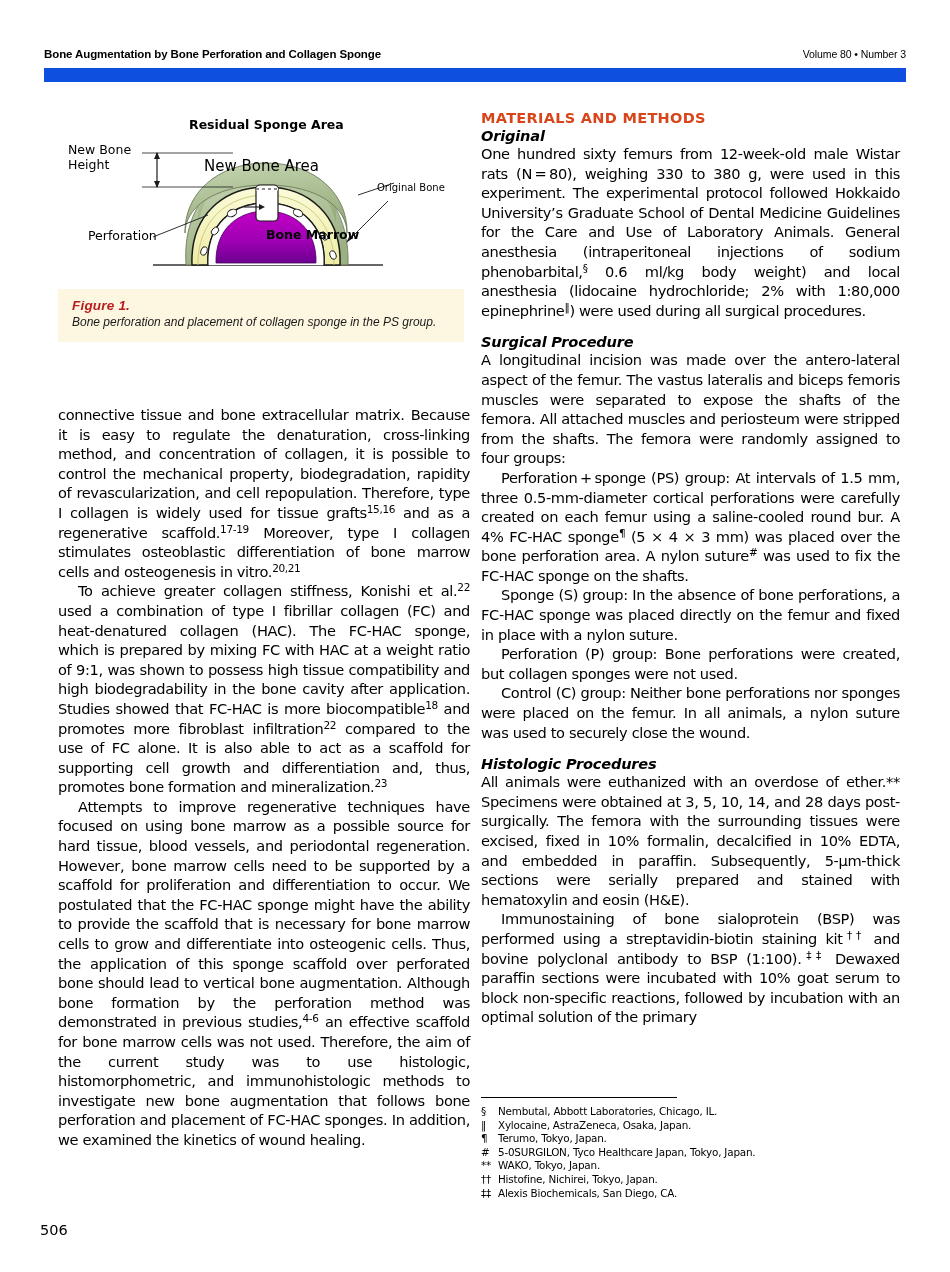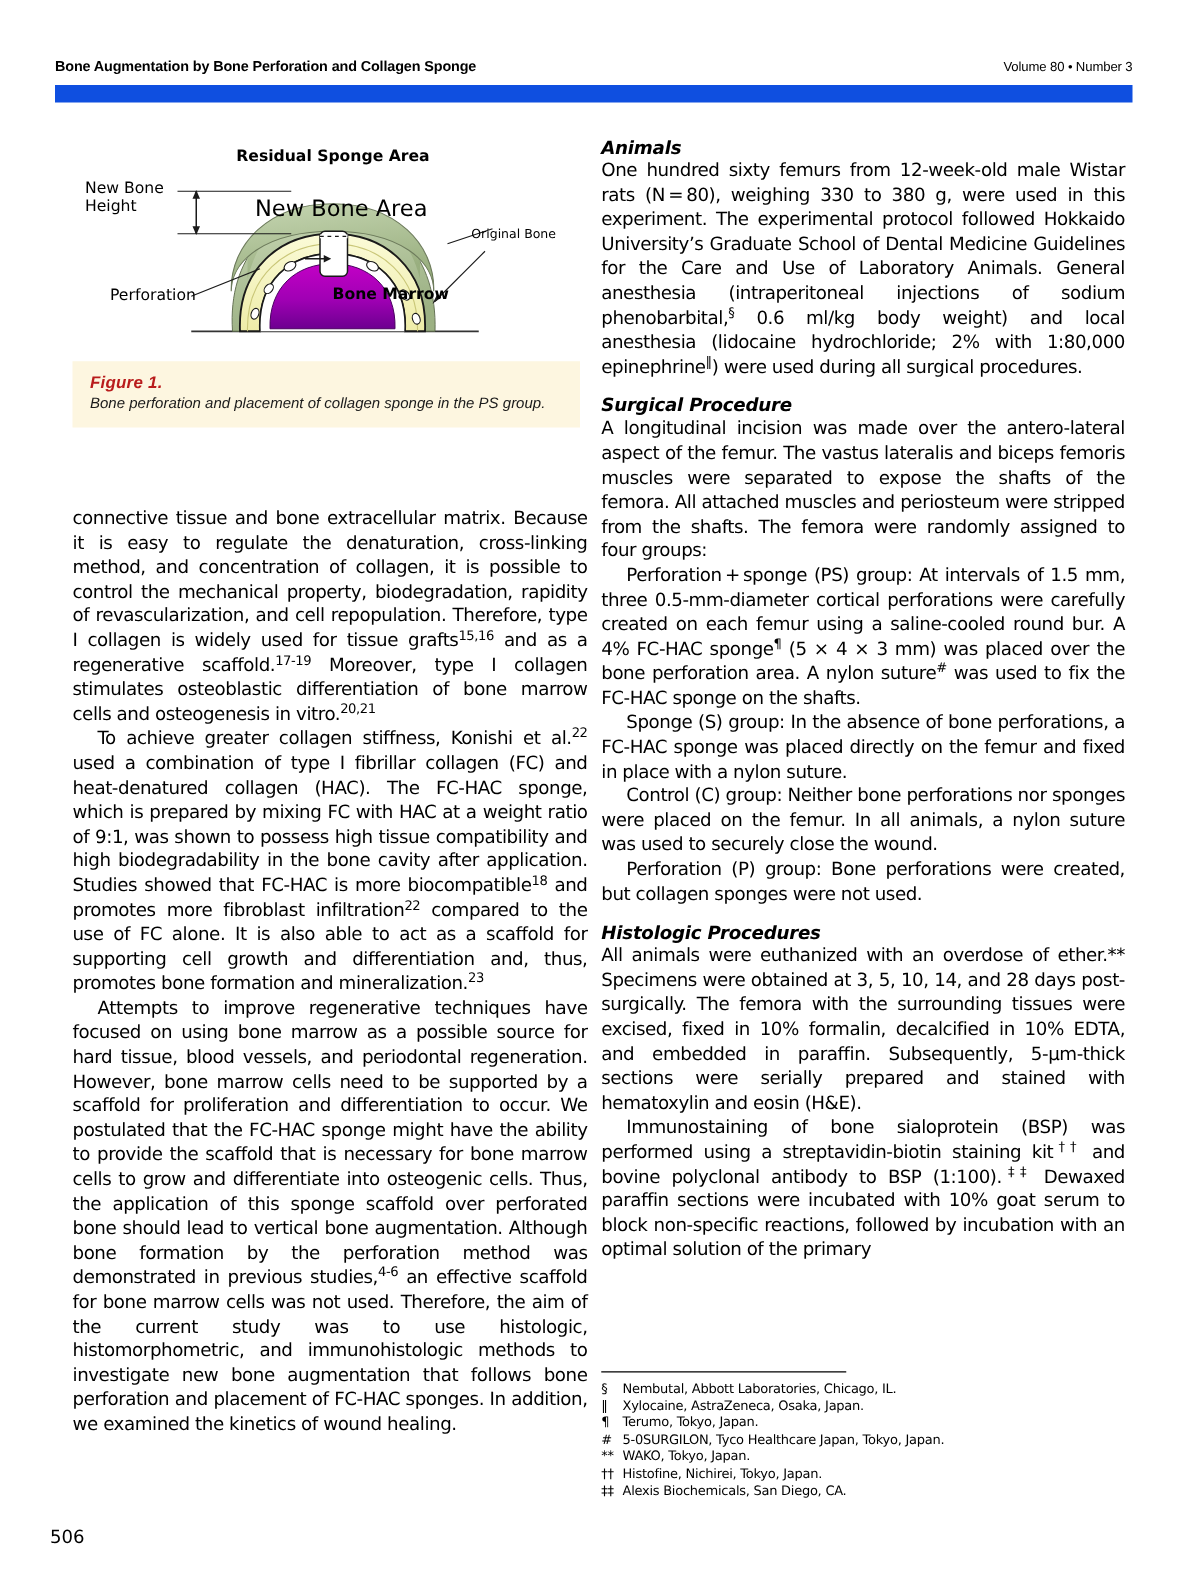--- a/index.html
+++ b/index.html
@@ -231,21 +231,21 @@
           <polygon points="288,140 295,135 292,132" fill="#1a1a1a"></polygon>
         </svg>
 
         <div style="position:absolute;left:131px;top:14px;font-size:12.5px;font-weight:bold;font-family:'DejaVu Sans',sans-serif;">Residual Sponge Area</div>
 
         <div style="position:absolute;left:10px;top:39px;font-size:12.5px;font-family:'DejaVu Sans',sans-serif;line-height:15px;text-align:left;">
           <div>New Bone</div>
           <div>Height</div>
         </div>
 
-        <div style="position:absolute;left:146px;top:54px;font-size:18px;font-family:'DejaVu Sans',sans-serif;">New Bone Area</div>
+        <div style="position:absolute;left:146px;top:54px;font-size:15px;font-family:'DejaVu Sans',sans-serif;">New Bone Area</div>
 
         <div style="position:absolute;left:319px;top:79px;font-size:10px;font-family:'DejaVu Sans',sans-serif;">Original Bone</div>
 
         <div style="position:absolute;left:18px;top:125px;font-size:12.5px;font-family:'DejaVu Sans',sans-serif;margin-left:12px;">Perforation</div>
 
         <div style="position:absolute;left:164px;top:124px;font-size:12.5px;font-weight:bold;font-family:'DejaVu Sans',sans-serif;margin-left:44px;">Bone Marrow</div>
       </div>
 
       <div class="figure-caption">
         <span class="fig-label">Figure 1.</span>
@@ -254,32 +254,33 @@
     </div>
   </div>
 
   <div class="left-text">
     <p class="body-para">connective tissue and bone extracellular matrix. Because it is easy to regulate the denaturation, cross-linking method, and concentration of collagen, it is possible to control the mechanical property, biodegradation, rapidity of revascularization, and cell repopulation. Therefore, type I collagen is widely used for tissue grafts<sup>15,16</sup> and as a regenerative scaffold.<sup>17-19</sup> Moreover, type I collagen stimulates osteoblastic differentiation of bone marrow cells and osteogenesis in vitro.<sup>20,21</sup></p>
     <p class="body-para indent">To achieve greater collagen stiffness, Konishi et al.<sup>22</sup> used a combination of type I fibrillar collagen (FC) and heat-denatured collagen (HAC). The FC-HAC sponge, which is prepared by mixing FC with HAC at a weight ratio of 9:1, was shown to possess high tissue compatibility and high biodegradability in the bone cavity after application. Studies showed that FC-HAC is more biocompatible<sup>18</sup> and promotes more fibroblast infiltration<sup>22</sup> compared to the use of FC alone. It is also able to act as a scaffold for supporting cell growth and differentiation and, thus, promotes bone formation and mineralization.<sup>23</sup></p>
     <p class="body-para indent">Attempts to improve regenerative techniques have focused on using bone marrow as a possible source for hard tissue, blood vessels, and periodontal regeneration. However, bone marrow cells need to be supported by a scaffold for proliferation and differentiation to occur. We postulated that the FC-HAC sponge might have the ability to provide the scaffold that is necessary for bone marrow cells to grow and differentiate into osteogenic cells. Thus, the application of this sponge scaffold over perforated bone should lead to vertical bone augmentation. Although bone formation by the perforation method was demonstrated in previous studies,<sup>4-6</sup> an effective scaffold for bone marrow cells was not used. Therefore, the aim of the current study was to use histologic, histomorphometric, and immunohistologic methods to investigate new bone augmentation that follows bone perforation and placement of FC-HAC sponges. In addition, we examined the kinetics of wound healing.</p>
   </div>
 
   <div class="col-right">
-
-    <h3 class="sub-head">Animals</h3>
+    <h2 class="section-head">MATERIALS AND METHODS</h2>
+
+    <h3 class="sub-head">Original</h3>
     <p class="body-para">One hundred sixty femurs from 12-week-old male Wistar rats (N = 80), weighing 330 to 380 g, were used in this experiment. The experimental protocol followed Hokkaido University’s Graduate School of Dental Medicine Guidelines for the Care and Use of Laboratory Animals. General anesthesia (intraperitoneal injections of sodium phenobarbital,<sup>§</sup> 0.6 ml/kg body weight) and local anesthesia (lidocaine hydrochloride; 2% with 1:80,000 epinephrine<sup>‖</sup>) were used during all surgical procedures.</p>
 
     <div class="spacer-sm"></div>
 
     <h3 class="sub-head">Surgical Procedure</h3>
     <p class="body-para">A longitudinal incision was made over the antero-lateral aspect of the femur. The vastus lateralis and biceps femoris muscles were separated to expose the shafts of the femora. All attached muscles and periosteum were stripped from the shafts. The femora were randomly assigned to four groups:</p>
     <p class="body-para indent">Perforation + sponge (PS) group: At intervals of 1.5 mm, three 0.5-mm-diameter cortical perforations were carefully created on each femur using a saline-cooled round bur. A 4% FC-HAC sponge<sup>¶</sup> (5 × 4 × 3 mm) was placed over the bone perforation area. A nylon suture<sup>#</sup> was used to fix the FC-HAC sponge on the shafts.</p>
     <p class="body-para indent">Sponge (S) group: In the absence of bone perforations, a FC-HAC sponge was placed directly on the femur and fixed in place with a nylon suture.</p>
+    <p class="body-para indent">Perforation (P) group: Bone perforations were created, but collagen sponges were not used.</p>
     <p class="body-para indent">Control (C) group: Neither bone perforations nor sponges were placed on the femur. In all animals, a nylon suture was used to securely close the wound.</p>
-    <p class="body-para indent">Perforation (P) group: Bone perforations were created, but collagen sponges were not used.</p>
 
     <div class="spacer-sm"></div>
 
     <h3 class="sub-head">Histologic Procedures</h3>
     <p class="body-para">All animals were euthanized with an overdose of ether.** Specimens were obtained at 3, 5, 10, 14, and 28 days post-surgically. The femora with the surrounding tissues were excised, fixed in 10% formalin, decalcified in 10% EDTA, and embedded in paraffin. Subsequently, 5-µm-thick sections were serially prepared and stained with hematoxylin and eosin (H&amp;E).</p>
     <p class="body-para indent">Immunostaining of bone sialoprotein (BSP) was performed using a streptavidin-biotin staining kit<sup>††</sup> and bovine polyclonal antibody to BSP (1:100).<sup>‡‡</sup> Dewaxed paraffin sections were incubated with 10% goat serum to block non-specific reactions, followed by incubation with an optimal solution of the primary</p>
   </div>
 
   <div style="position:absolute;left:481px;top:1097px;width:419px;">
     <div class="footnote-rule"></div>

